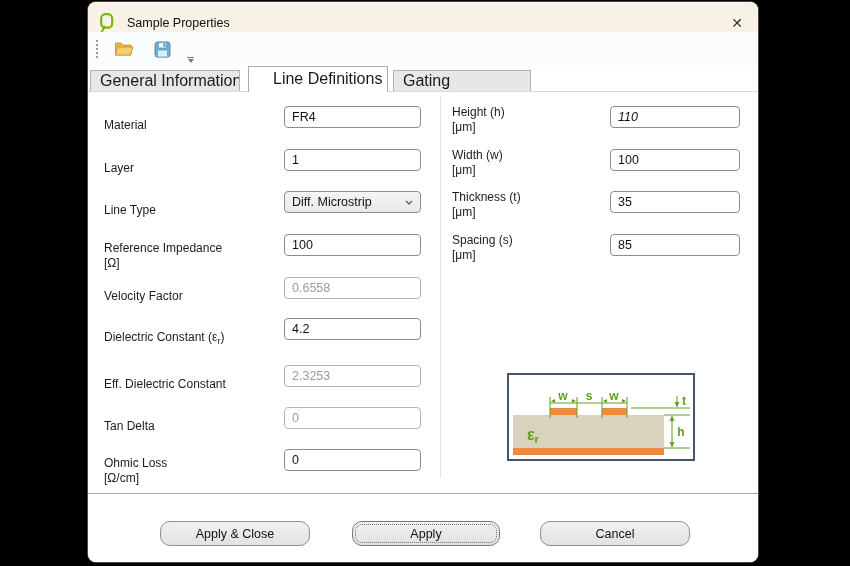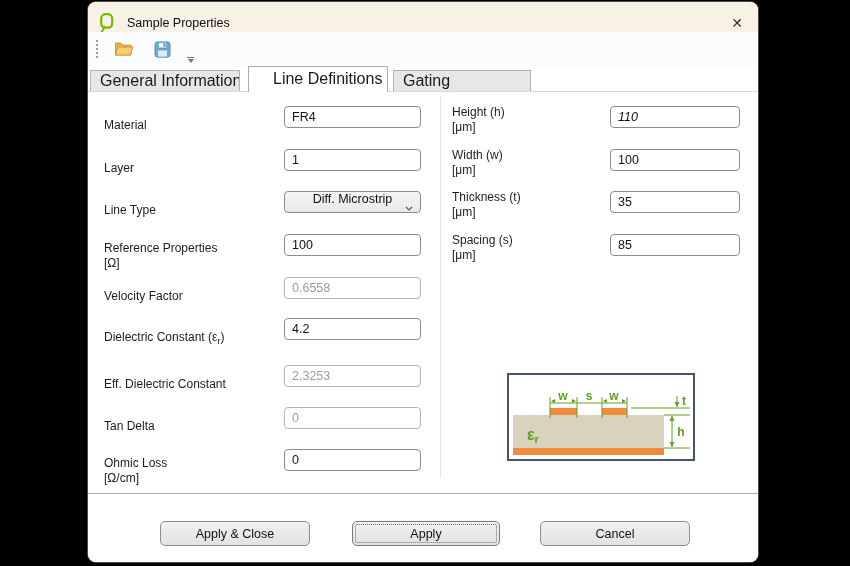--- a/index.html
+++ b/index.html
@@ -63,31 +63,31 @@
     font-family:"Liberation Sans",sans-serif;font-size:12.5px;color:#111;
     padding:0 7px;outline:none;
   }
   .lcol-input{left:196px;width:137px;}
   .rcol-input{left:522px;width:130px;}
   .finput.disabled{border-color:#B5B5B5;color:#9C9C9C;}
   .combo{
     position:absolute;left:196px;width:137px;height:22px;box-sizing:border-box;
     border:1px solid #8C8C8C;border-radius:4px;
     background:linear-gradient(#F5F5F5,#E9E9E9);
-    display:flex;align-items:center;padding:0 7px;font-size:12.5px;color:#111;flex-direction:column;
+    display:flex;align-items:center;padding:0 7px;font-size:12.5px;color:#111;
   }
   .combo .chevron{margin-left:auto;display:flex;align-items:center;}
   sub.eps{font-size:9px;}
   .diagram{position:absolute;left:419px;top:281px;width:188px;height:88px;}
   
   .footer{position:absolute;top:491px;left:0;right:0;bottom:0;border-top:1px solid #ABABAB;background:#fff;}
   .btn{
     position:absolute;top:27px;height:25px;box-sizing:border-box;
     background:linear-gradient(#F1F1F1,#E2E2E2);
-    border:1px solid #8E8E8E;border-radius:5px;
+    border:1px solid #8E8E8E;border-radius:10px;
     font-family:"Liberation Sans",sans-serif;font-size:12.5px;color:#111;
   }
   .btn.b1{left:72px;width:150px;}
   .btn.b2{left:264px;width:148px;outline:1px dotted #6e6e6e;outline-offset:-4px;border-color:#7a7a7a;}
   .btn.b3{left:452px;width:150px;}
 </style>
 </head>
 <body>
 
 <div class="window">
@@ -144,21 +144,21 @@
     <div class="combo" style="top:99px">
       <span>Diff. Microstrip</span>
       <span class="chevron">
         <svg width="8" height="5" viewBox="0 0 8 5">
             <polyline points="1,1 4,4 7,1" fill="none" stroke="#555" stroke-width="1.1"></polyline>
           </svg>
       </span>
     </div>
 
     <div class="flabel lcol-label" style="top:141px">
-      <span>Reference Properties</span>
+      <span>Reference Impedance</span>
       <span class="unit">[Ω]</span>
     </div>
     <input class="finput lcol-input" style="top: 142px;" value="100">
 
     <div class="flabel lcol-label" style="top:189px">Velocity Factor</div>
     <input class="finput lcol-input disabled" style="top: 185px;" readonly="" value="0.6558">
 
     <div class="flabel lcol-label" style="top:230px">
       <span>Dielectric Constant (ε</span><sub class="eps">r</sub><span>)</span>
     </div>

